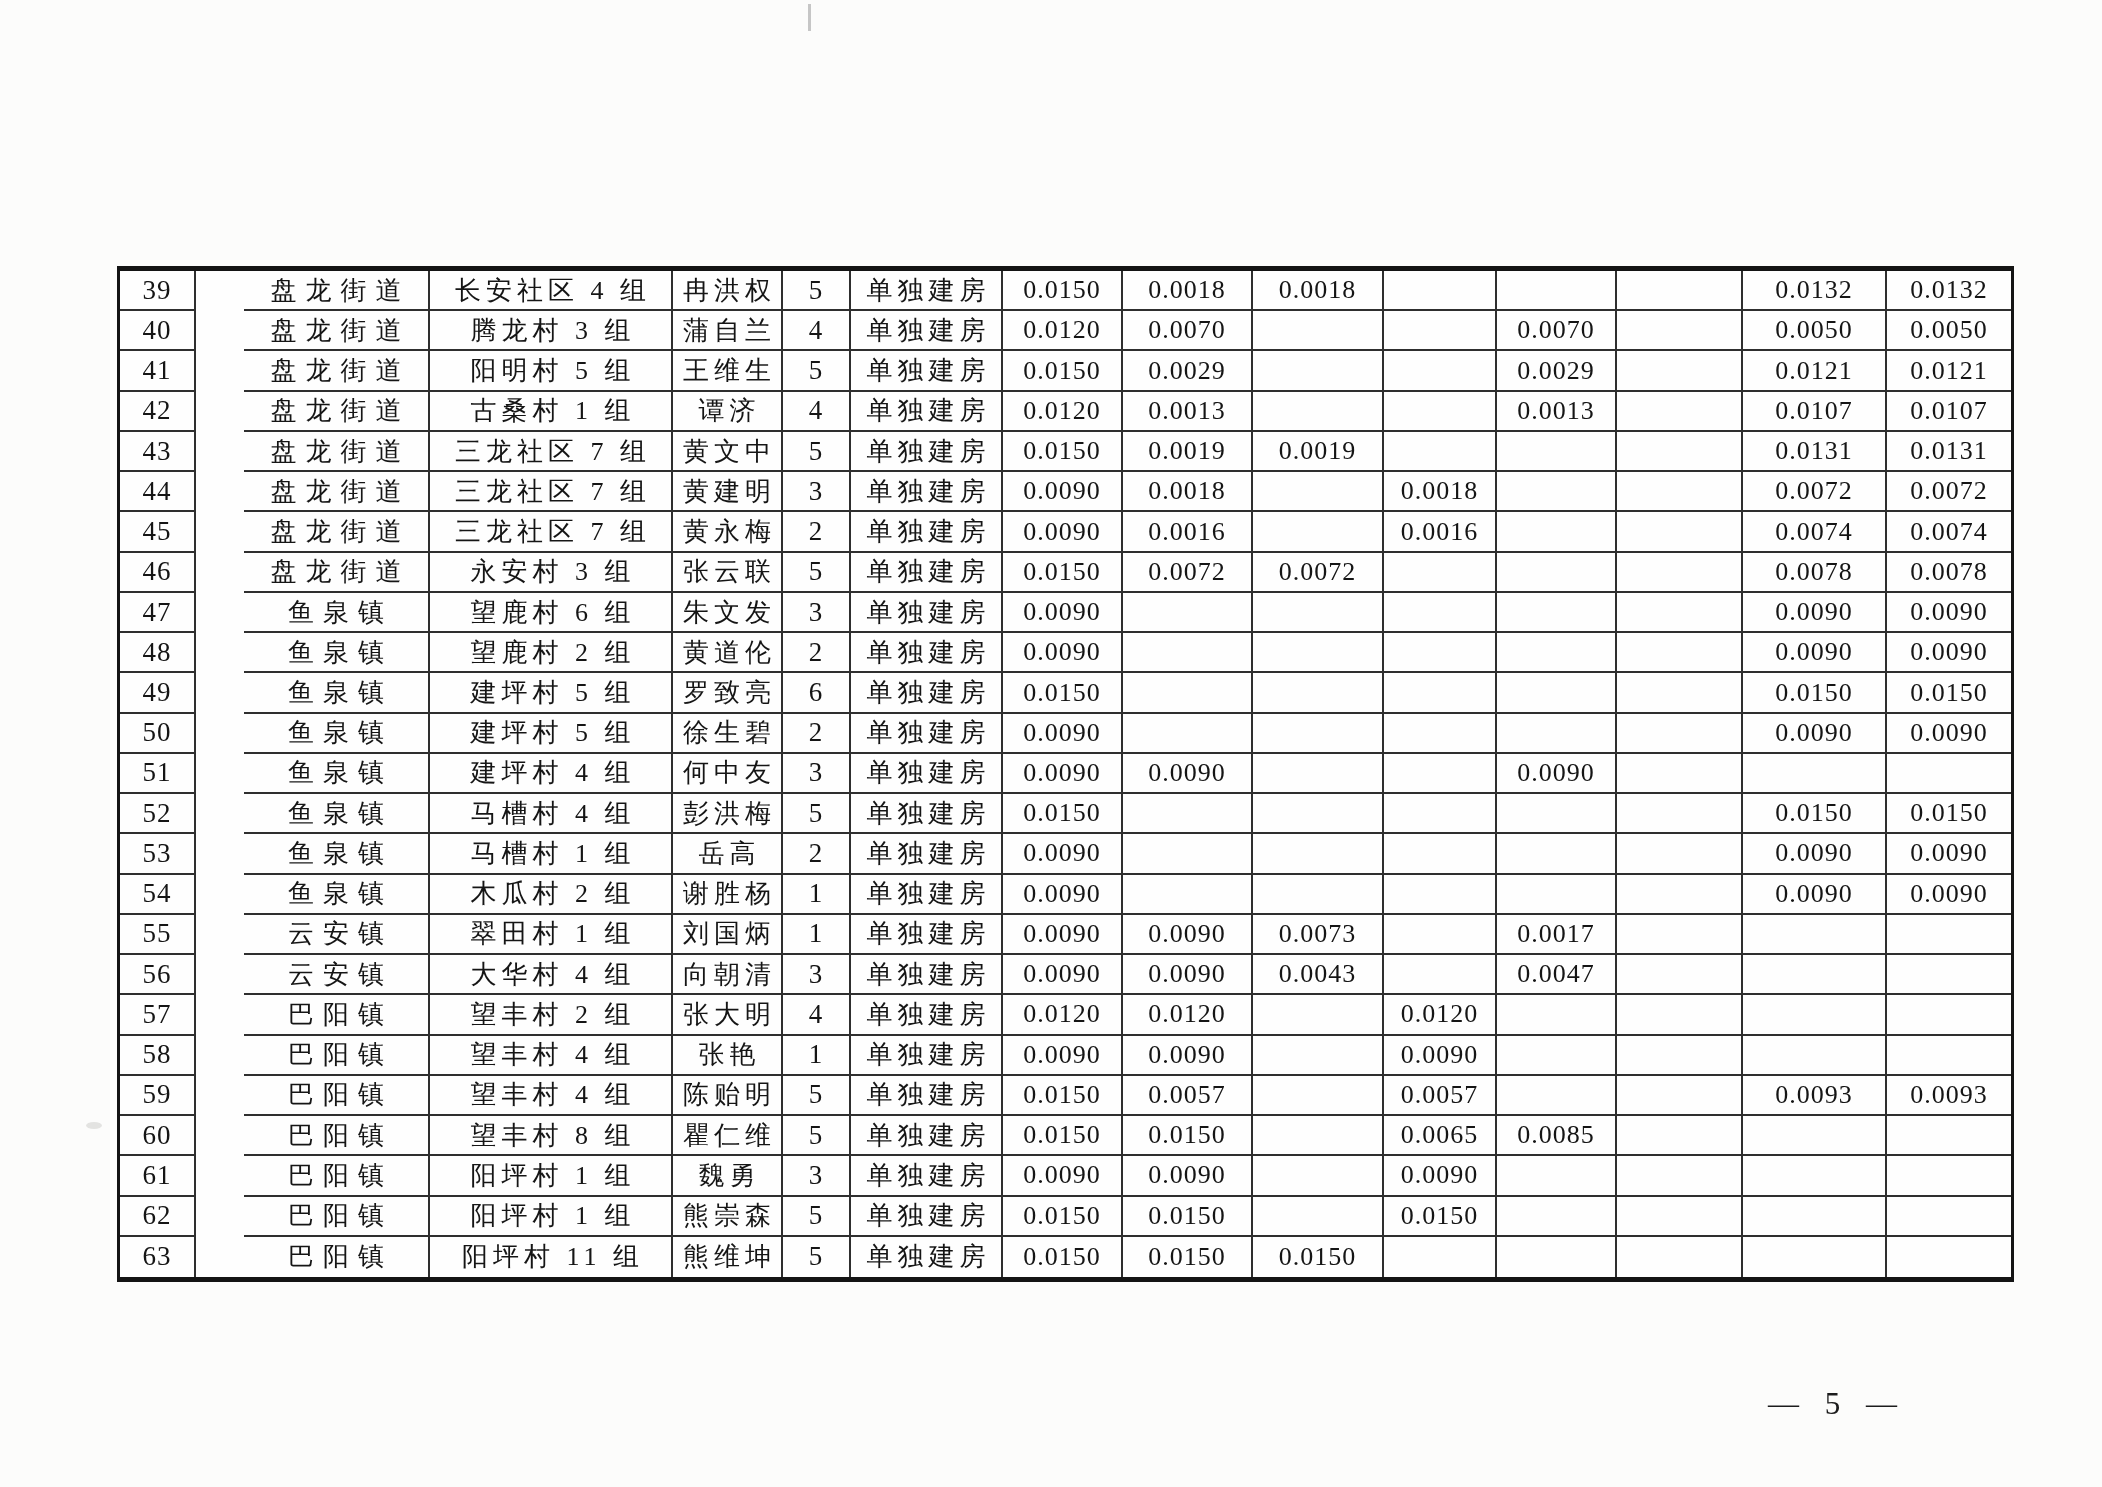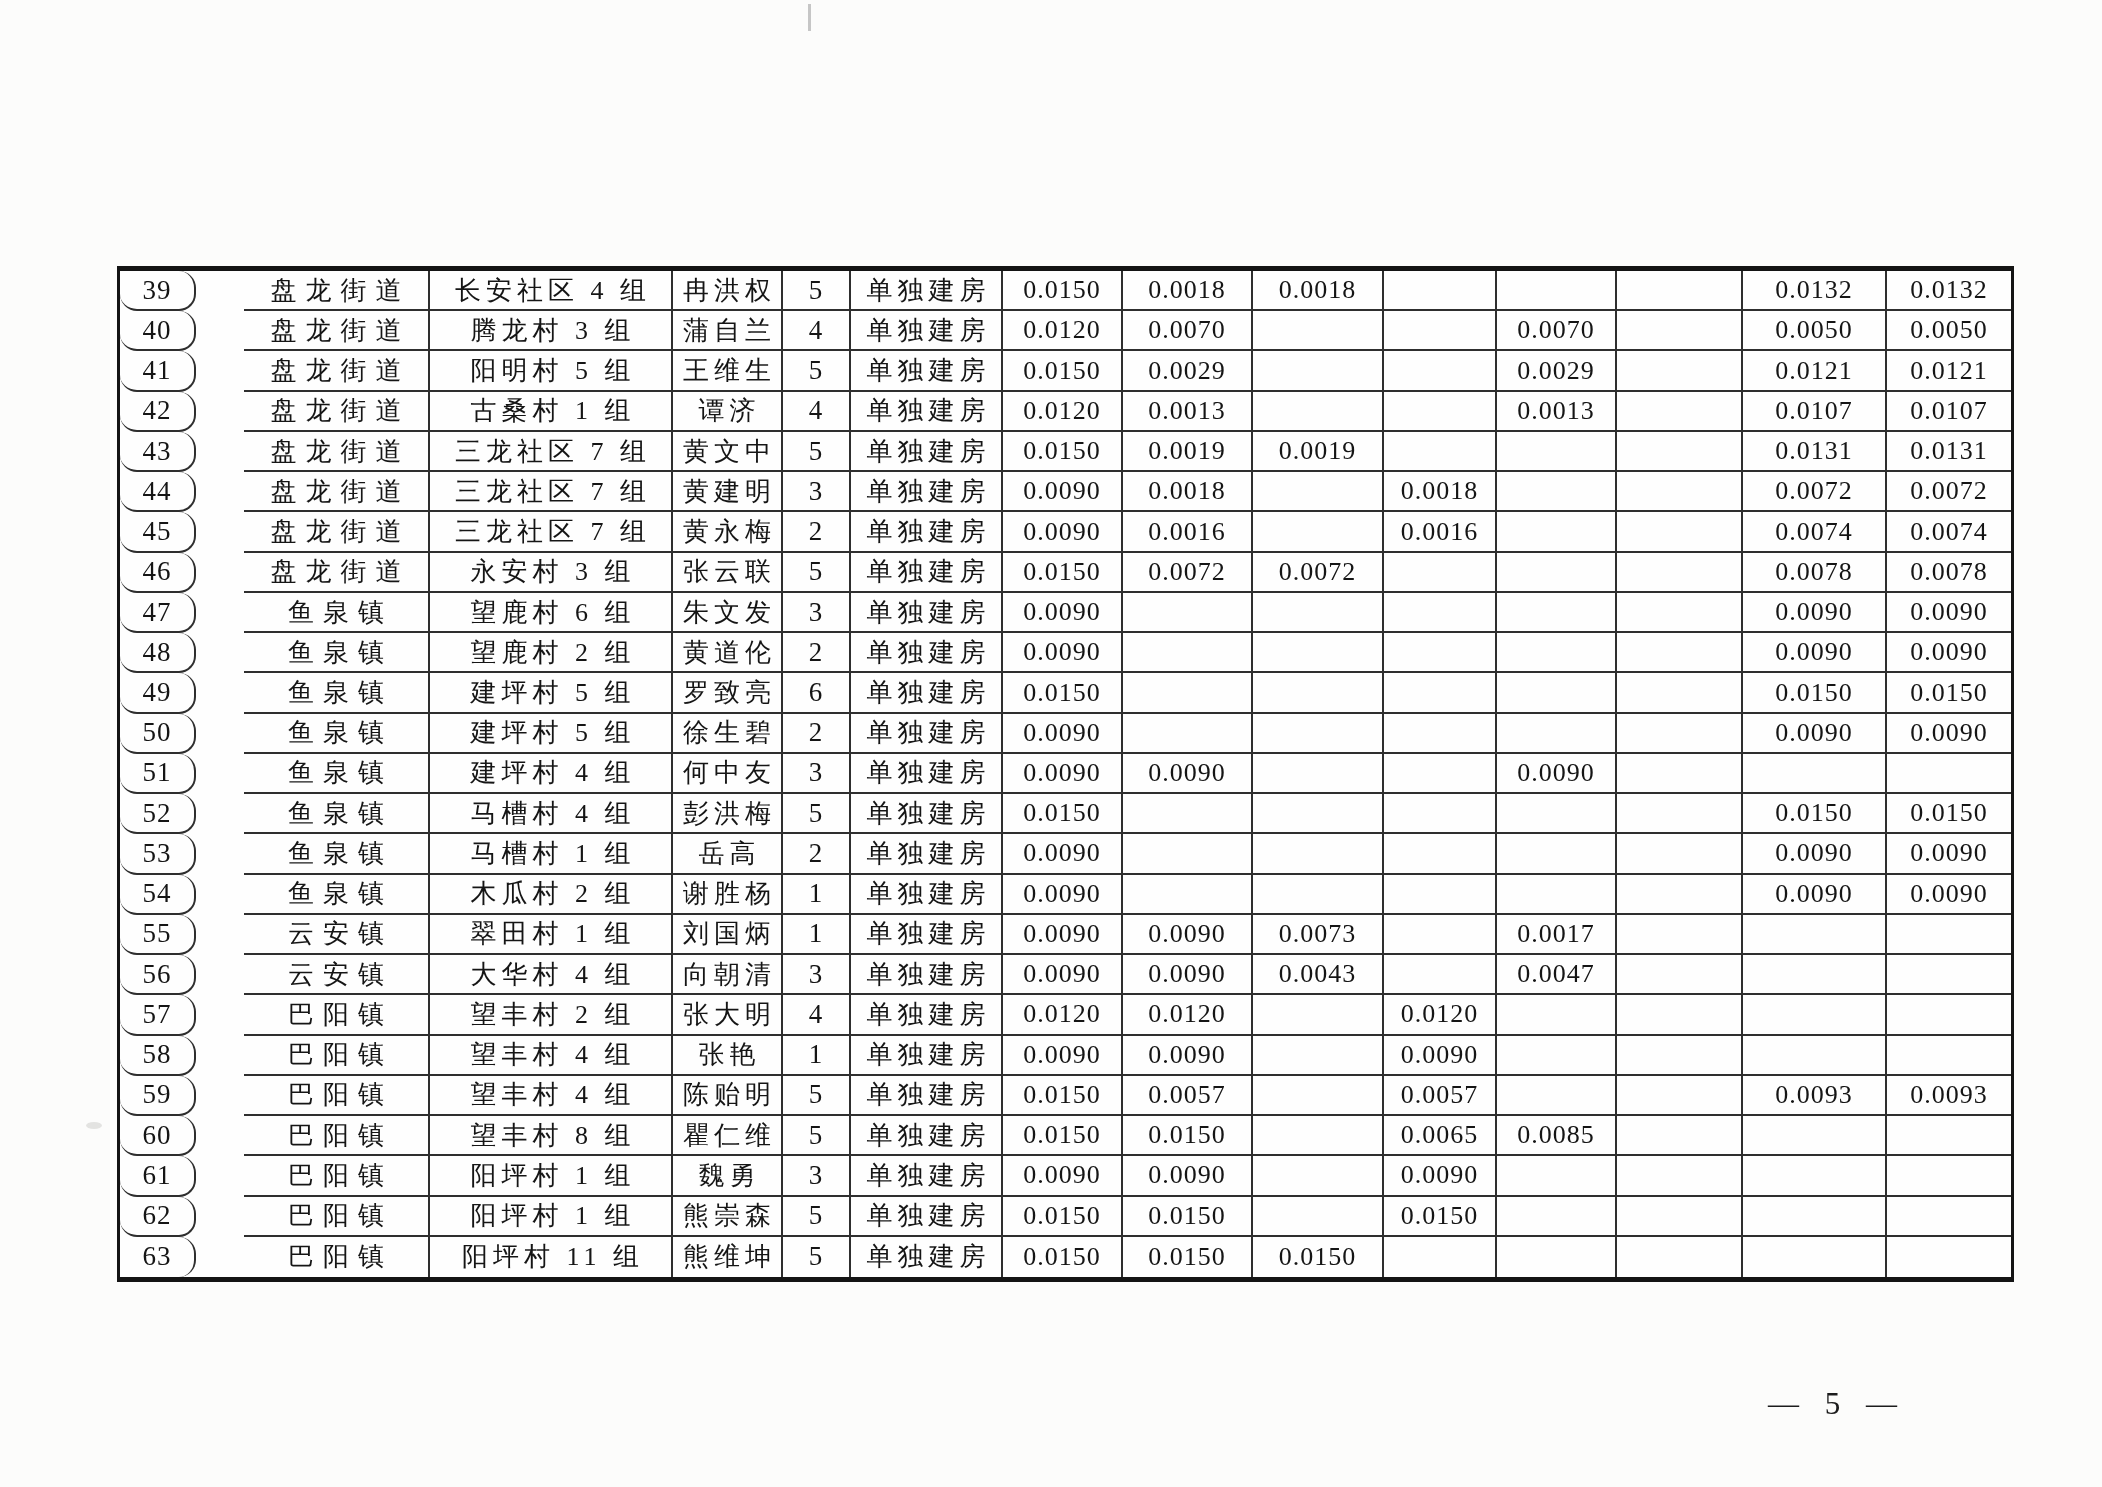--- a/index.html
+++ b/index.html
@@ -41,21 +41,21 @@
     justify-content: center;
     overflow: hidden;
     white-space: nowrap;
     box-sizing: border-box;
   }
   .trow .cell:nth-child(14) { border-right: none; }
   #grid .trow:last-child .cell { border-bottom: none; }
   .cn  { font-size: 26px; letter-spacing: 5px; text-indent: 5px; }
   .c-town { letter-spacing: 9px; text-indent: 9px; margin-left: 48px; }
   .num { font-size: 26px; letter-spacing: 1px; }
-  .c-no  { font-size: 27px; border-radius: 17px; }
+  .c-no  { font-size: 27px; }
   .c-count { font-size: 27px; }
   
   #page-number {
     position: absolute;
     left: 1768px;
     top: 1386px;
     font-size: 31px;
     letter-spacing: 9px;
     color: #1c1c1c;
     white-space: nowrap;

